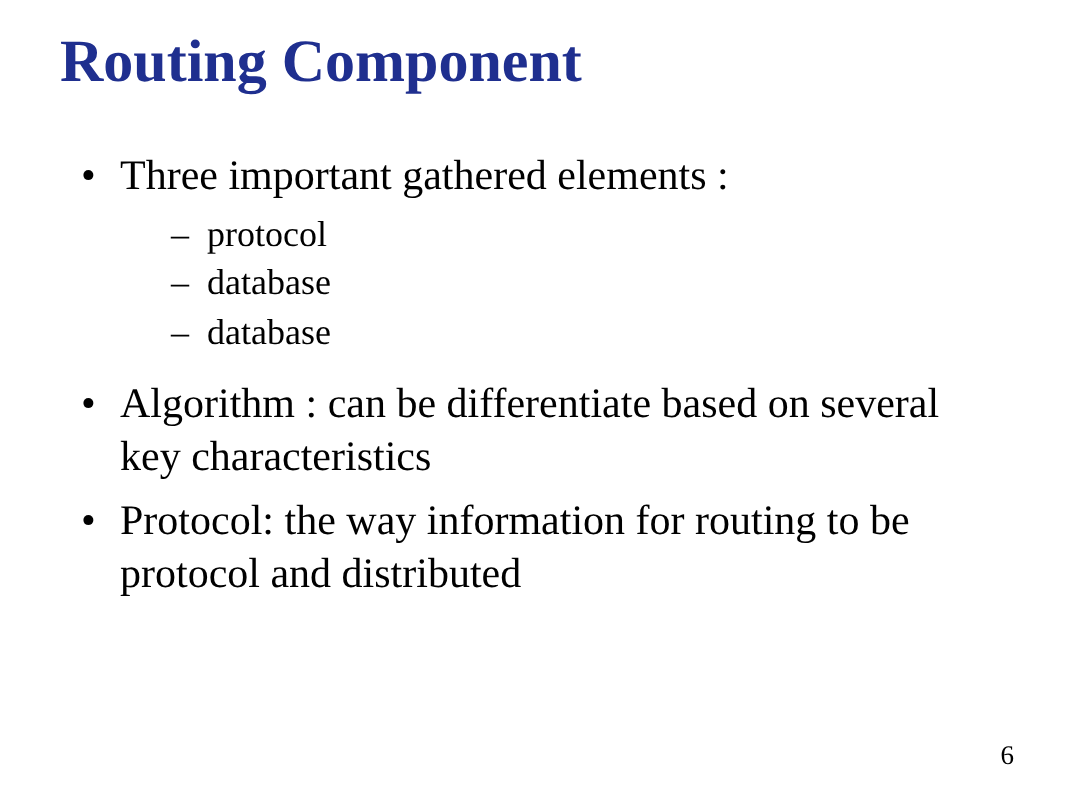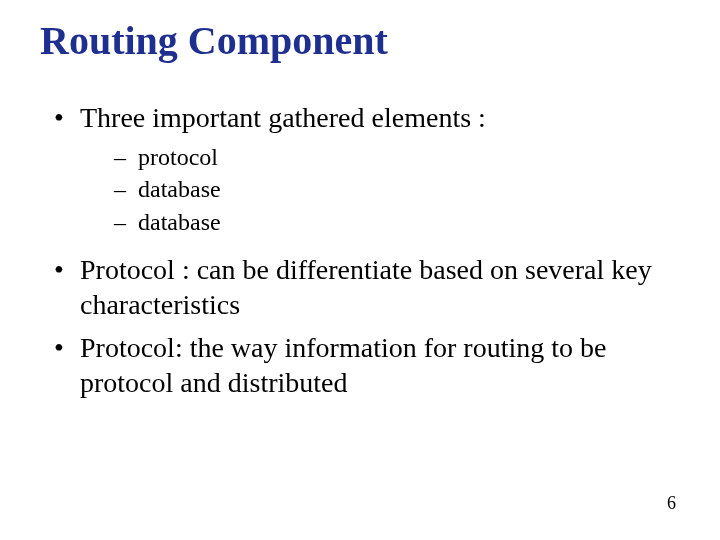--- a/index.html
+++ b/index.html
@@ -80,18 +80,18 @@
 
   <ul class="level1">
     <li>
       <span>Three important gathered elements :</span>
       <ul class="level2">
         <li><span>protocol</span></li>
         <li><span>database</span></li>
         <li><span>database</span></li>
       </ul>
     </li>
-    <li><span>Protocol : can be differentiate based on several key characteristics</span></li>
+    <li><span>Algorithm : can be differentiate based on several key characteristics</span></li>
     <li><span>Protocol: the way information for routing to be protocol and distributed</span></li>
   </ul>
 
   <div class="page-number">6</div>
 </div>
 
 </body></html>

